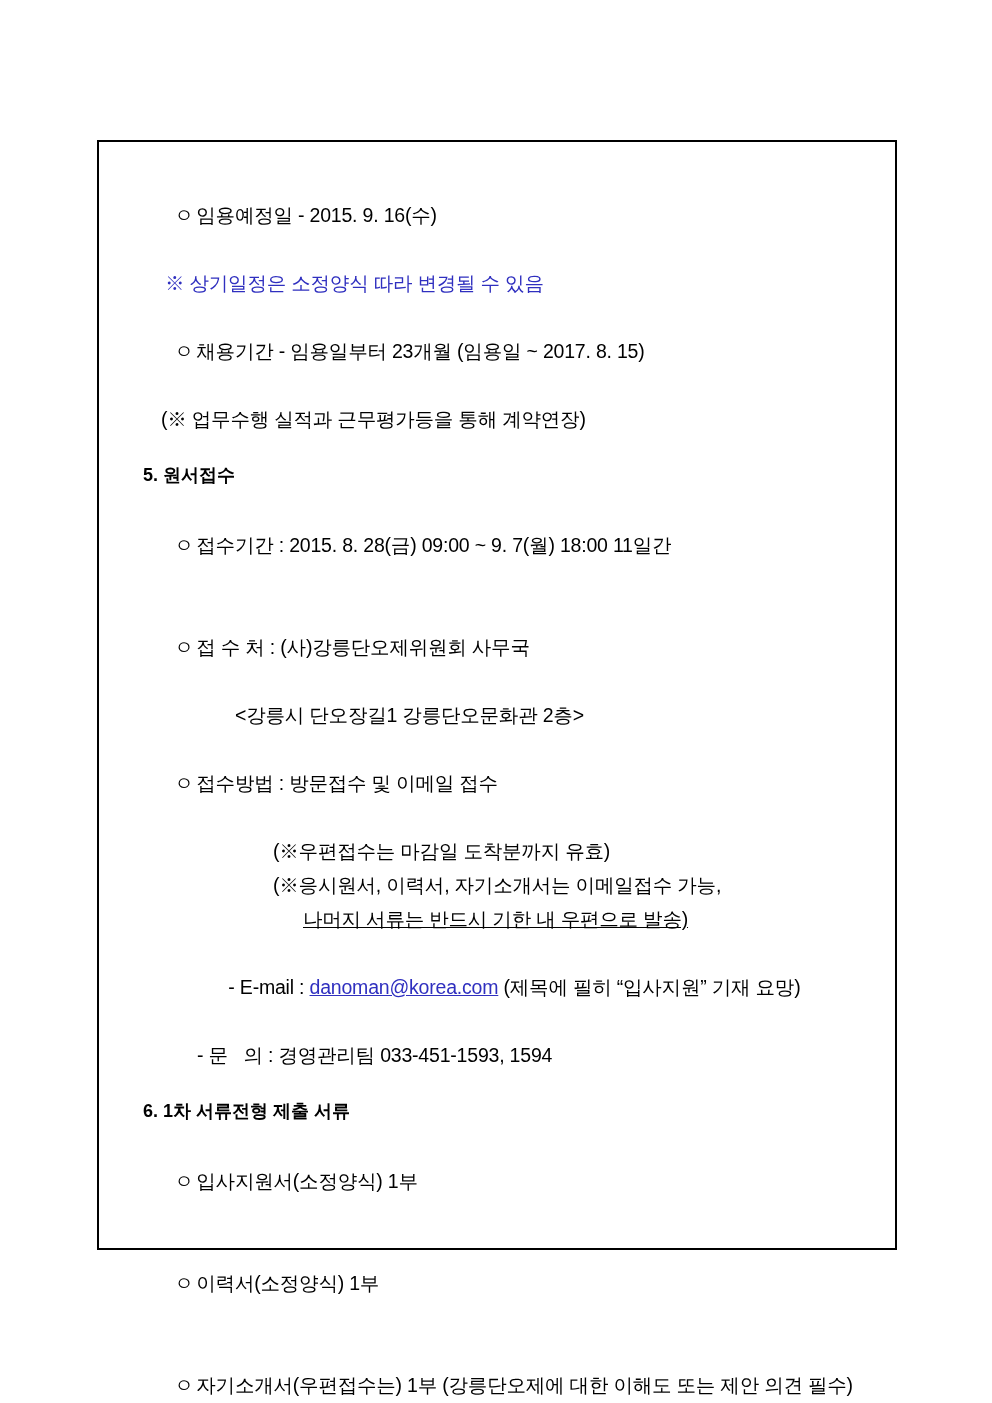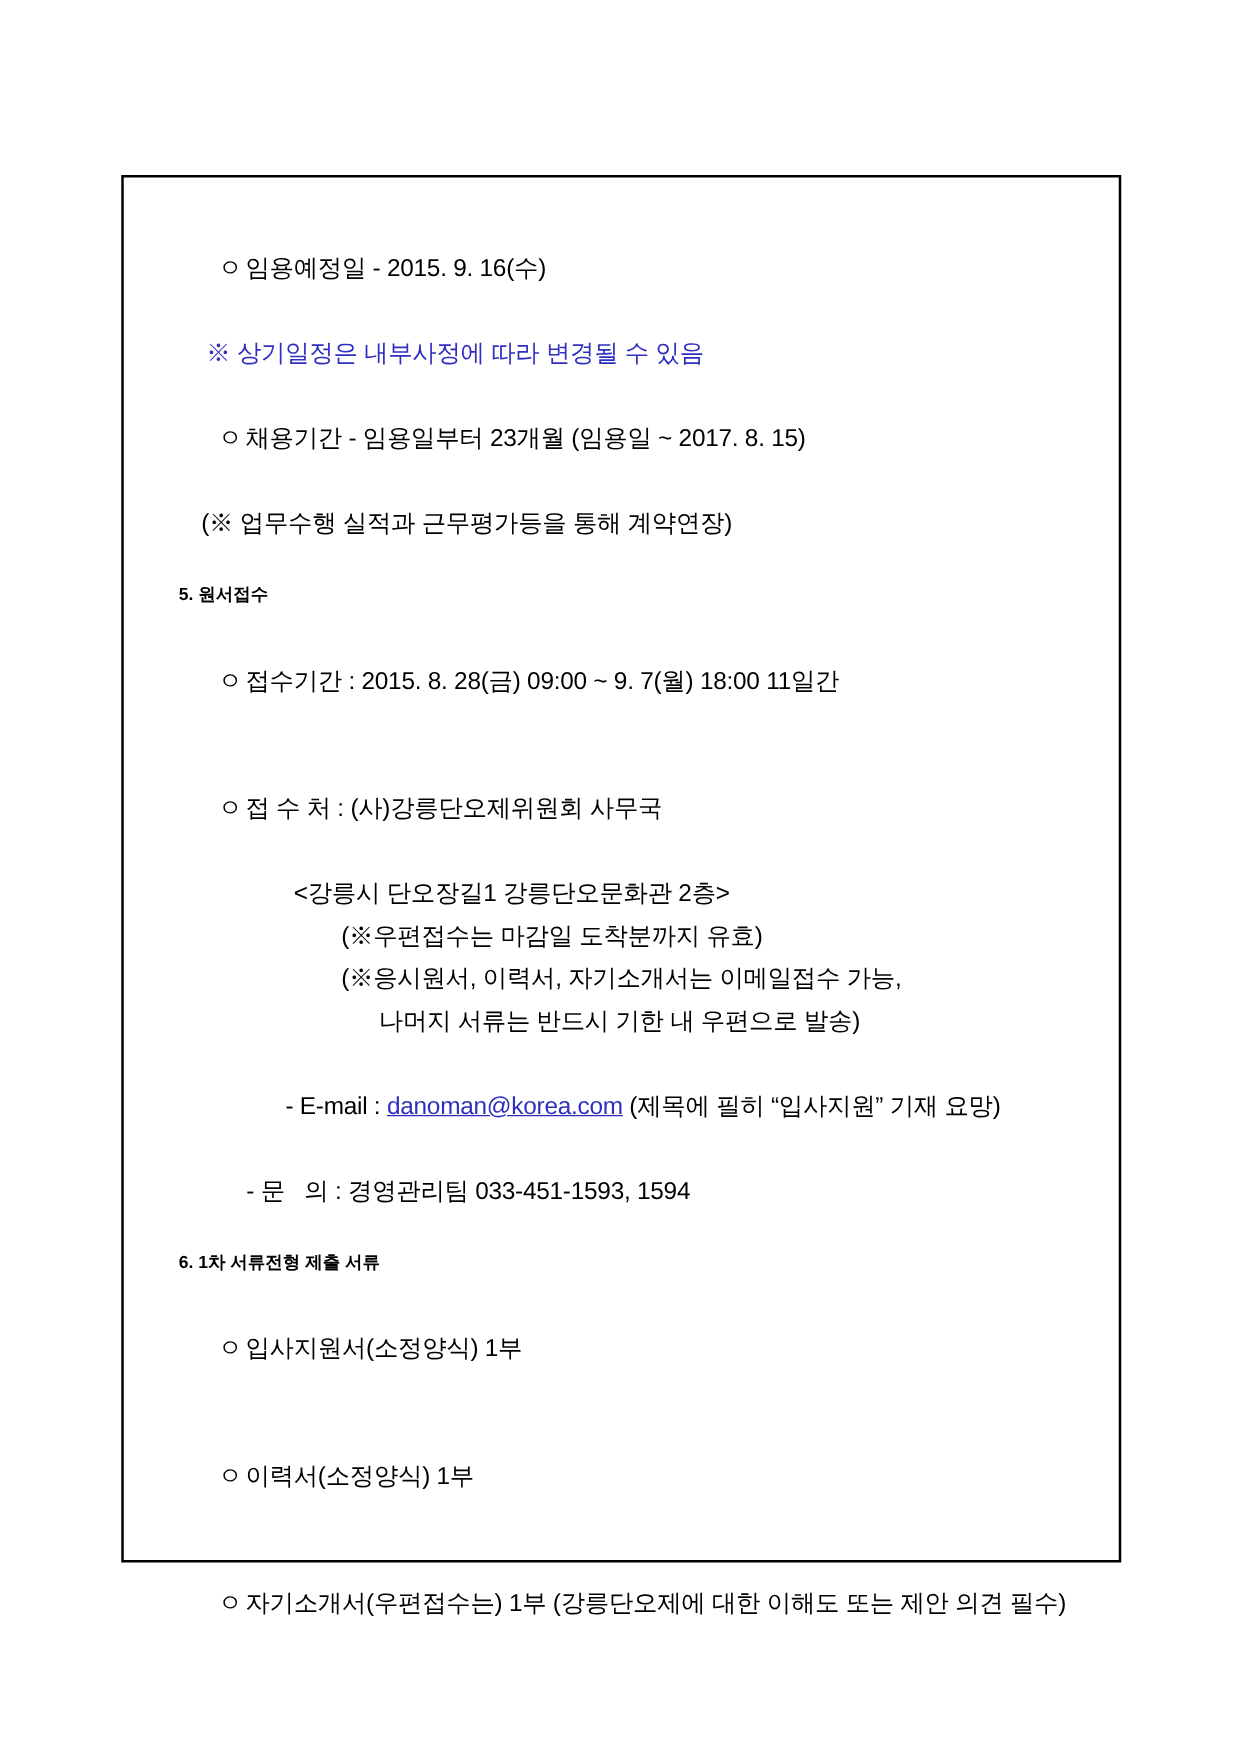--- a/index.html
+++ b/index.html
@@ -41,61 +41,64 @@
   }
   .marker {
     display: inline-block;
     width: 22px;
   }
   .note-blue {
     color: #2f2fbf;
     padding-left: 40px;
   }
   .heading {
-    font-size: 14px;
+    font-size: 18px;
     font-weight: bold;
     line-height: 34px;
     padding-left: 18px;
     margin-top: 22px;
     margin-bottom: 2px;
   }
   .indent-2 { padding-left: 110px; }
   .indent-3 { padding-left: 148px; }
-  .indent-4 { padding-left: 178px; }
+  .indent-4 { padding-left: 178px; text-decoration: underline; }
   .indent-dash { padding-left: 72px; }
   .sub-paren { padding-left: 36px; }
   .email-link {
     color: #2f2fbf;
     text-decoration: underline;
     text-align: right;
   }
 </style>
 </head>
 <body>
 
 <div class="page">
   <div class="doc-frame">
 
     <div class="line bullet-line">
       <span class="marker">ㅇ</span><span>임용예정일 - 2015. 9. 16(수)</span>
     </div>
-    <div class="line note-blue">※ 상기일정은 내부사정에 따라 변경될 수 있음</div>
+    <div class="line note-blue">※ 상기일정은 소정양식 따라 변경될 수 있음</div>
     <div class="line bullet-line">
       <span class="marker">ㅇ</span><span>채용기간 - 임용일부터 23개월 (임용일 ~ 2017. 8. 15)</span>
     </div>
     <div class="line sub-paren">(※ 업무수행 실적과 근무평가등을 통해 계약연장)</div>
 
     <div class="heading">5. 원서접수</div>
     <div class="line bullet-line">
       <span class="marker">ㅇ</span><span>접수기간 : 2015. 8. 28(금) 09:00 ~ 9. 7(월) 18:00 11일간</span>
     </div>
     <div class="line bullet-line">
       <span class="marker">ㅇ</span><span>접 수 처 : (사)강릉단오제위원회 사무국</span>
     </div>
     <div class="line indent-2">&lt;강릉시 단오장길1 강릉단오문화관 2층&gt;</div>
+    <div class="line bullet-line">
+      <span class="marker">ㅇ</span><span>접수방법 : 방문접수 및 이메일 접수</span>
+    </div>
     <div class="line indent-3">(※우편접수는 마감일 도착분까지 유효)</div>
     <div class="line indent-3">(※응시원서, 이력서, 자기소개서는 이메일접수 가능,</div>
     <div class="line indent-4">나머지 서류는 반드시 기한 내 우편으로 발송)</div>
     <div class="line indent-dash">
       <span>- E-mail : </span><span class="email-link">danoman@korea.com</span><span> (제목에 필히 “입사지원” 기재 요망)</span>
     </div>
     <div class="line indent-dash">- 문   의 : 경영관리팀 033-451-1593, 1594</div>
 
     <div class="heading">6. 1차 서류전형 제출 서류</div>
     <div class="line bullet-line">

